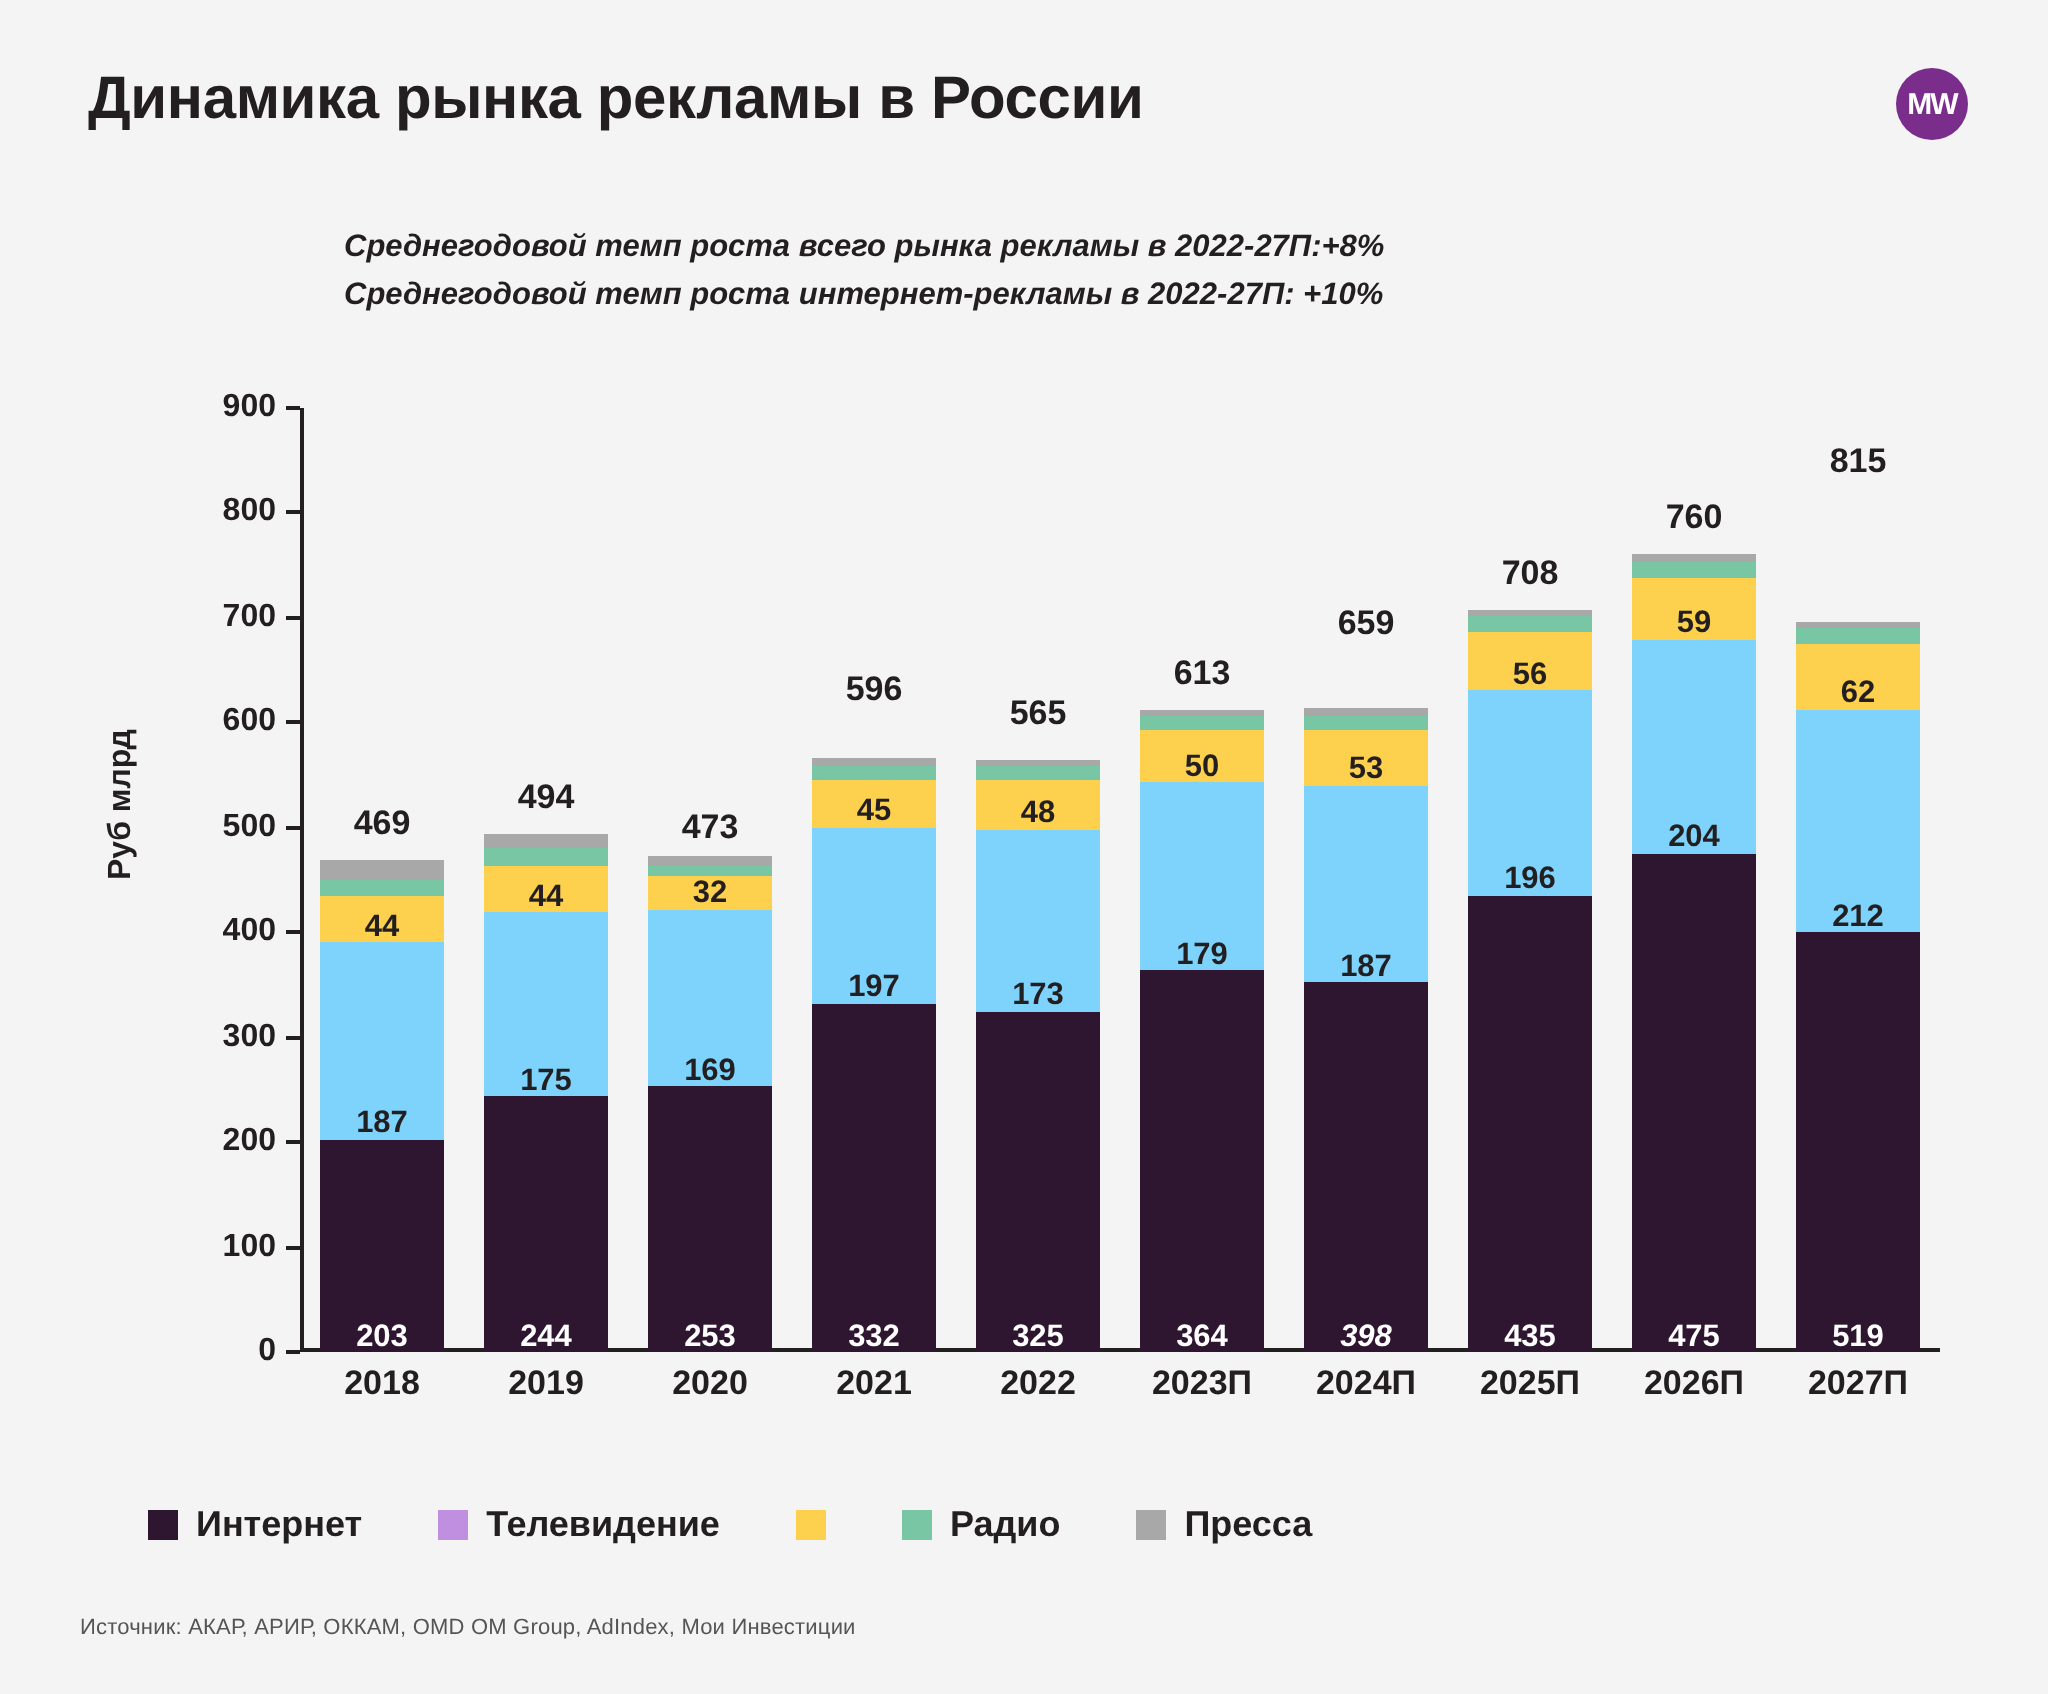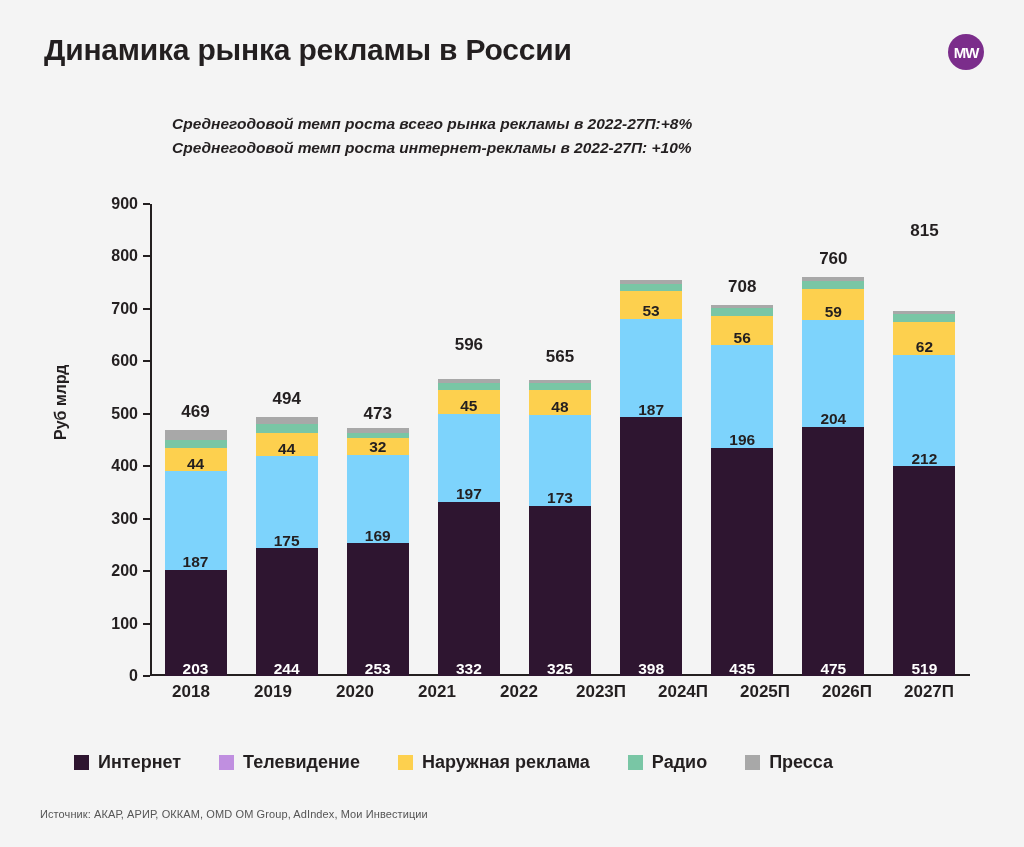--- a/index.html
+++ b/index.html
@@ -341,30 +341,44 @@
               <span>48</span>
             </div>
             <div class="seg tv" style="height: 90.7289px;">
               <span>173</span>
             </div>
             <div class="seg internet" style="height: 170.444px;">
               <span>325</span>
             </div>
           </div>
           <div class="barcol">
+            <div class="total" style="bottom: 329.484px;">613</div>
+            <div class="seg press" style="height: 3.67111px;"></div>
+            <div class="seg radio" style="height: 6.81778px;"></div>
+            <div class="seg ooh" style="height: 26.2222px;">
+              <span>50</span>
+            </div>
+            <div class="seg tv" style="height: 93.8756px;">
+              <span>179</span>
+            </div>
+            <div class="seg internet" style="height: 190.898px;">
+              <span>364</span>
+            </div>
+          </div>
+          <div class="barcol">
             <div class="total" style="bottom: 353.609px;">659</div>
             <div class="seg press" style="height: 3.67111px;"></div>
             <div class="seg radio" style="height: 7.34222px;"></div>
             <div class="seg ooh" style="height: 27.7956px;">
               <span>53</span>
             </div>
             <div class="seg tv" style="height: 98.0711px;">
               <span>187</span>
             </div>
-            <div class="seg internet" style="height: 259px;">
+            <div class="seg internet" style="height: 185px; font-style: italic;">
               <span>398</span>
             </div>
           </div>
           <div class="barcol">
             <div class="total" style="bottom: 379.307px;">708</div>
             <div class="seg press" style="height: 3.67111px;"></div>
             <div class="seg radio" style="height: 7.34222px;"></div>
             <div class="seg ooh" style="height: 29.3689px;">
               <span>56</span>
             </div>
@@ -423,21 +437,20 @@
       <div class="legend-item">
         <span class="swatch" style="background: rgb(46, 21, 48);"></span>
         <span>Интернет</span>
       </div>
       <div class="legend-item">
         <span class="swatch" style="background: rgb(192, 143, 224);"></span>
         <span>Телевидение</span>
       </div>
       <div class="legend-item">
         <span class="swatch" style="background: rgb(253, 208, 78);"></span>
-        <span>Наружная  реклама</span>
       </div>
       <div class="legend-item">
         <span class="swatch" style="background: rgb(121, 198, 165);"></span>
         <span>Радио</span>
       </div>
       <div class="legend-item">
         <span class="swatch" style="background: rgb(168, 168, 168);"></span>
         <span>Пресса</span>
       </div>
     </div>

